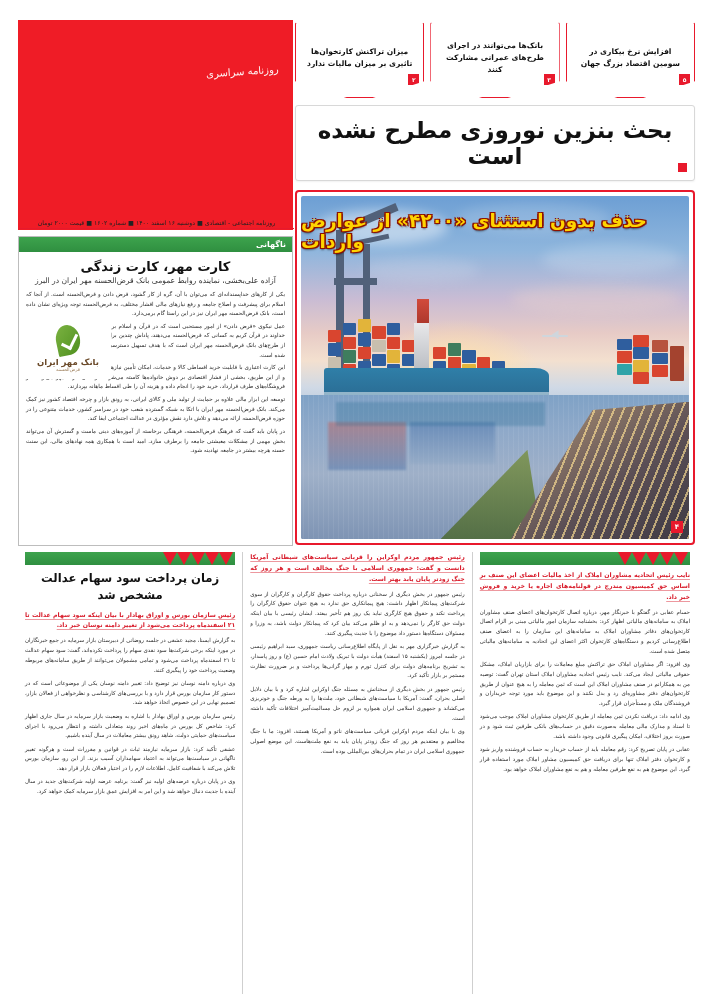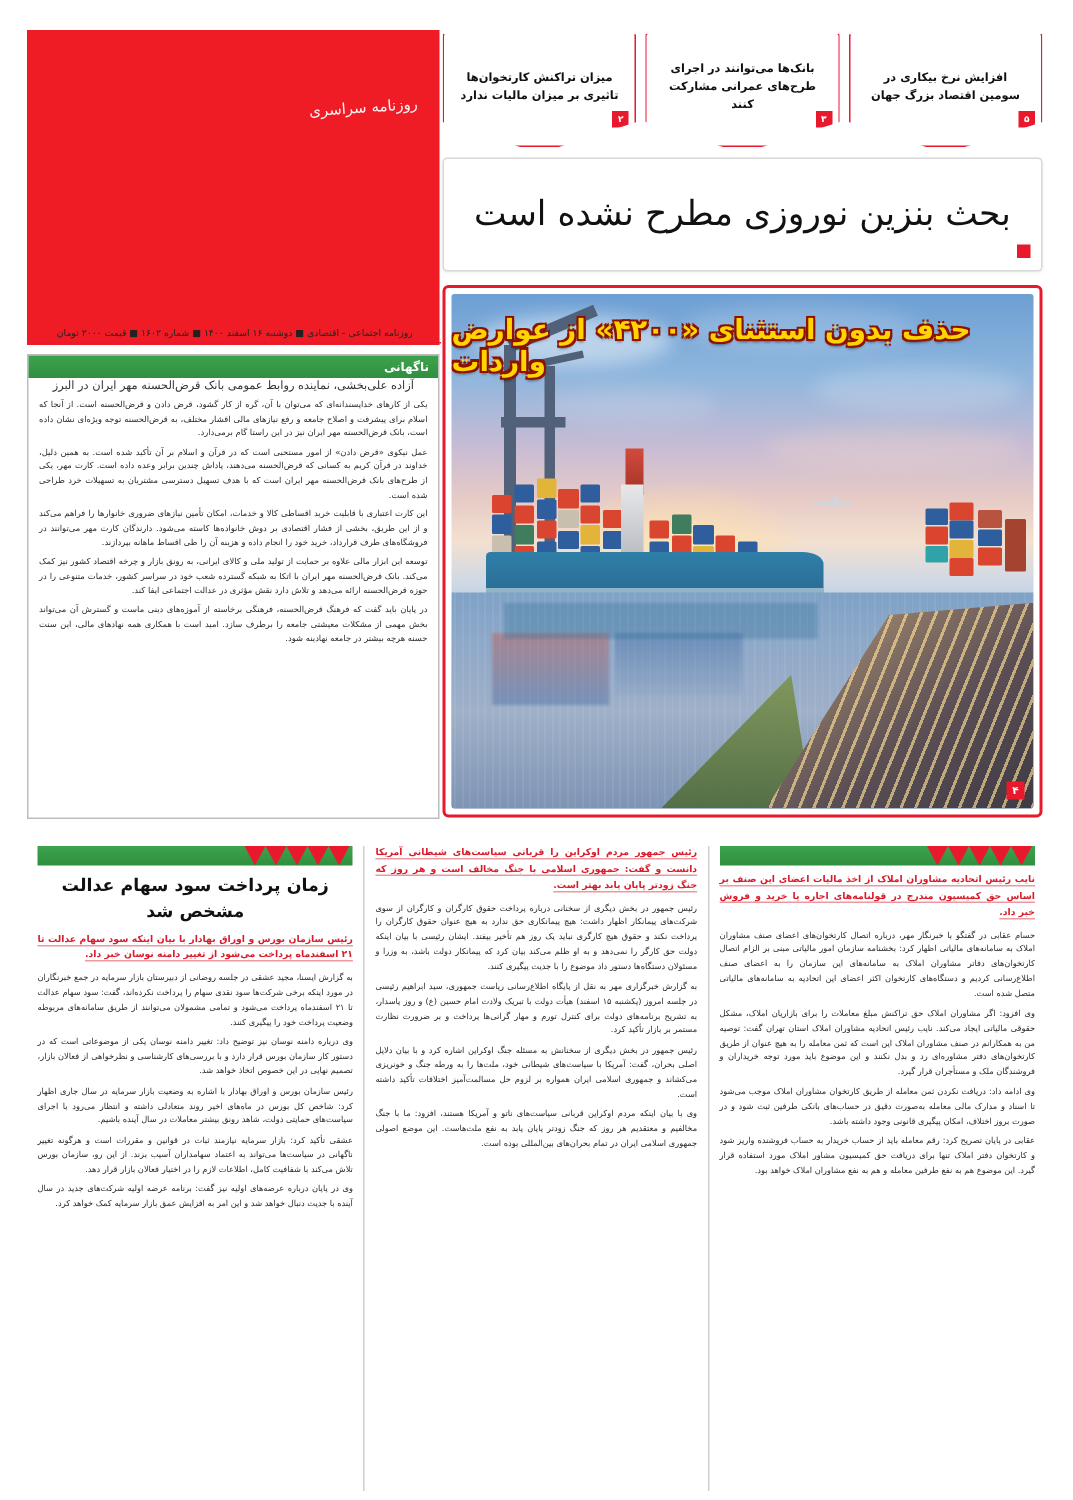--- a/index.html
+++ b/index.html
@@ -65,21 +65,21 @@
 
   
   .main-headline{
     position:absolute;top:105px;right:20px;width:400px;height:76px;
     border:1px solid #d8d8d8;background:#fff;border-radius:3px;
     box-sizing:border-box;
     display:flex;align-items:center;justify-content:center;
     box-shadow:0 1px 2px rgba(0,0,0,.06);
   }
   .main-headline h1{
-    margin:0;font-size:23px;font-weight:normal;color:#111;
+    margin:0;font-size:23px;font-weight:bold;color:#111;
     letter-spacing:-0.5px;text-align:center;
   }
   .main-headline .badge{
     position:absolute;bottom:8px;right:7px;
     width:9px;height:9px;background:#e8192c;
   }
 
   
   .photo-block{
     position:absolute;top:190px;right:20px;width:400px;height:355px;
@@ -226,21 +226,20 @@
   .bank-sub{font-size:4.6px;color:#9a7a55;}
 
   
   .lower{
     position:absolute;top:552px;right:18px;left:18px;bottom:6px;
     display:flex;flex-direction:row;gap:0;
   }
   .col{
     flex:1;box-sizing:border-box;position:relative;
     padding:0 7px;
-    margin-top:12px;
   }
   .col + .col{border-right:1px solid #cfcfcf;}
   .col.mid{flex:1.02;}
 
   .zig{
     height:13px;width:100%;
     background:linear-gradient(to bottom,#3da34d,#2f8f40);
     position:relative;overflow:hidden;margin-bottom:5px;
   }
   .zig .tri{
@@ -377,22 +376,28 @@
       <div class="photo-caption">حذف بدون استثنای «۴۲۰۰» از عوارض واردات</div>
       <div class="photo-badge">۴</div>
     </div>
   </div>
 
   <div class="editorial">
     <div class="dateline">روزنامه اجتماعی - اقتصادی ■ دوشنبه ۱۶ اسفند ۱۴۰۰ ■ شماره ۱۶۰۲ ■ قیمت ۲۰۰۰ تومان</div>
     <div class="edi-band">
       <span>ناگهانی</span>
     </div>
+    <div class="edi-title">کارت مهر، کارت زندگی</div>
     <div class="edi-byline">آزاده علی‌بخشی، نماینده روابط عمومی بانک قرض‌الحسنه مهر ایران در البرز</div>
 
+    <div class="bank-logo">
+      <div class="leaf"></div>
+      <div class="bank-name">بانک مهر ایران</div>
+      <div class="bank-sub">قرض‌الحسنه</div>
+    </div>
 
     <div class="edi-body">
       <p>یکی از کارهای خداپسندانه‌ای که می‌توان با آن، گره از کار گشود، قرض دادن و قرض‌الحسنه است. از آنجا که اسلام برای پیشرفت و اصلاح جامعه و رفع نیازهای مالی اقشار مختلف، به قرض‌الحسنه توجه ویژه‌ای نشان داده است، بانک قرض‌الحسنه مهر ایران نیز در این راستا گام برمی‌دارد.</p>
       <p>عمل نیکوی «قرض دادن» از امور مستحبی است که در قرآن و اسلام بر آن تأکید شده است. به همین دلیل، خداوند در قرآن کریم به کسانی که قرض‌الحسنه می‌دهند، پاداش چندین برابر وعده داده است. کارت مهر، یکی از طرح‌های بانک قرض‌الحسنه مهر ایران است که با هدف تسهیل دسترسی مشتریان به تسهیلات خرد طراحی شده است.</p>
       <p>این کارت اعتباری با قابلیت خرید اقساطی کالا و خدمات، امکان تأمین نیازهای ضروری خانوارها را فراهم می‌کند و از این طریق، بخشی از فشار اقتصادی بر دوش خانواده‌ها کاسته می‌شود. دارندگان کارت مهر می‌توانند در فروشگاه‌های طرف قرارداد، خرید خود را انجام داده و هزینه آن را طی اقساط ماهانه بپردازند.</p>
       <p>توسعه این ابزار مالی علاوه بر حمایت از تولید ملی و کالای ایرانی، به رونق بازار و چرخه اقتصاد کشور نیز کمک می‌کند. بانک قرض‌الحسنه مهر ایران با اتکا به شبکه گسترده شعب خود در سراسر کشور، خدمات متنوعی را در حوزه قرض‌الحسنه ارائه می‌دهد و تلاش دارد نقش مؤثری در عدالت اجتماعی ایفا کند.</p>
       <p>در پایان باید گفت که فرهنگ قرض‌الحسنه، فرهنگی برخاسته از آموزه‌های دینی ماست و گسترش آن می‌تواند بخش مهمی از مشکلات معیشتی جامعه را برطرف سازد. امید است با همکاری همه نهادهای مالی، این سنت حسنه هرچه بیشتر در جامعه نهادینه شود.</p>
     </div>
   </div>
 

